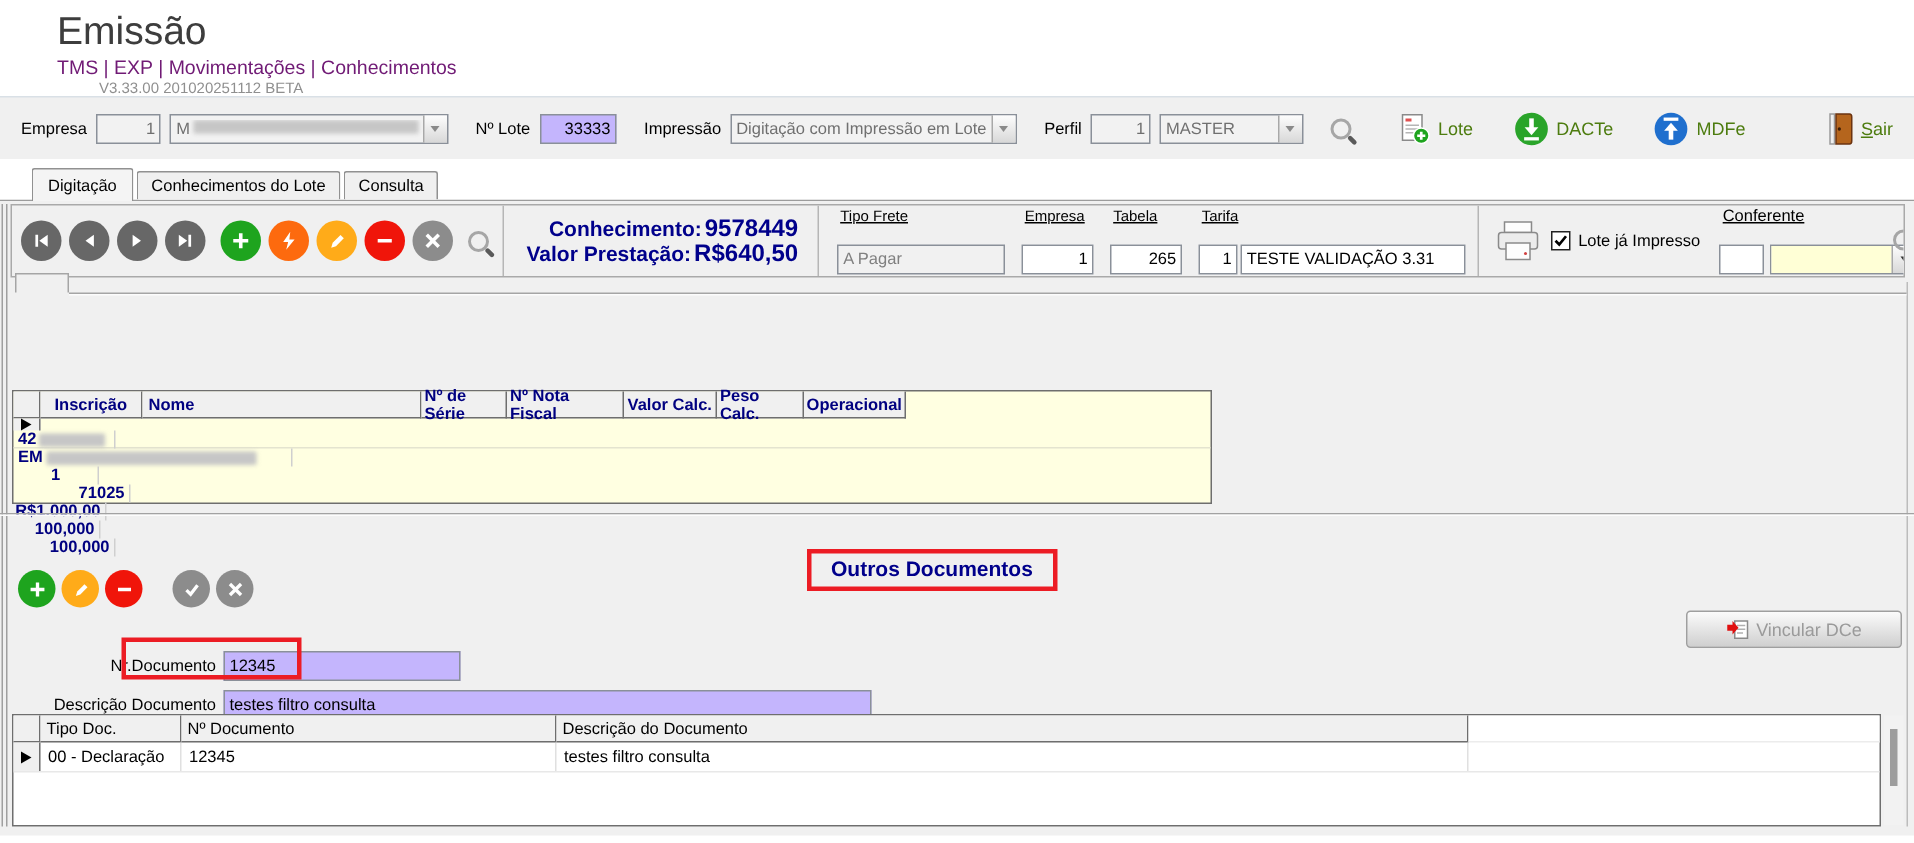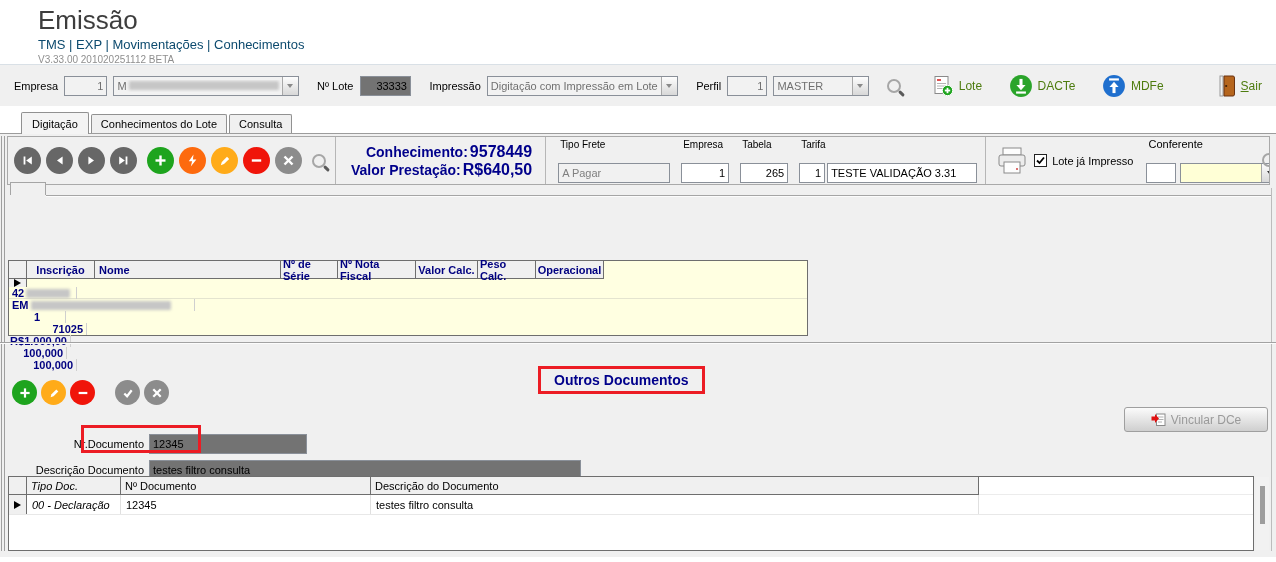--- a/index.html
+++ b/index.html
@@ -1,27 +1,27 @@
 <!DOCTYPE html>
 <html><head>
 <meta charset="utf-8">
 <style>
   * { margin:0; padding:0; box-sizing:border-box; }
   body { width:1276px; height:562px; font-family:"Liberation Sans",sans-serif; background:#fff; overflow:hidden; position:relative; }
 
   
   .header { height:64px; padding:5px 0 0 38px; background:#fff; }
   .title { font-size:26px; color:#3d3d3d; }
-  .breadcrumb { font-size:13px; color:#0c4a6e; margin-top:1px; }
-  .version { font-size:10px; color:#8f8f8f; margin-top:2px; }
+  .breadcrumb { font-size:13px; color:#701a75; margin-top:1px; }
+  .version { font-size:10px; color:#8f8f8f; margin-top:2px;margin-left:28px; }
 
   
   .toolbar { height:42px; background:#f0f0f0; border-top:1px solid #d9e0e6; display:flex; align-items:center; padding:0 10px 0 14px; gap:6px; }
   .lbl { font-size:11px; color:#000; white-space:nowrap; }
-  .inp { height:20px; border:1px solid #8a9099; background:#737373; font-size:11px; padding:0 3px; display:flex; align-items:center; }
+  .inp { height:20px; border:1px solid #8a9099; background:#c4b5fd; font-size:11px; padding:0 3px; display:flex; align-items:center; }
   .inp.num { justify-content:flex-end; }
   .inp.dis { background:#f2f2f2; color:#6f6f6f; }
   .combo { height:20px; border:1px solid #8a9099; background:#fff; display:flex; align-items:center; font-size:11px; }
   .combo .val { flex:1; padding:0 3px; white-space:nowrap; overflow:hidden; }
   .combo .btn { width:16px; align-self:stretch; border-left:1px solid #a8a8a8; background:linear-gradient(#fdfdfd,#d8d8d8); display:flex; align-items:center; justify-content:center; }
   .arr { width:0; height:0; border-left:3.5px solid transparent; border-right:3.5px solid transparent; border-top:4px solid #333; }
   .combo.dis { background:#f2f2f2; color:#707070; }
   .combo.dis .arr { border-top-color:#8a8a8a; }
   .tbtn { display:flex; align-items:center; gap:5px; font-size:12px; color:#4d7c0f; padding:2px 4px; cursor:default; }
   .u-first { display:inline-block; }
@@ -46,21 +46,21 @@
   .navbar { position:absolute; left:7px; top:2px; width:1263px; height:49px; border:1px solid #a9a9a9; background:#f0f0f0; display:flex; align-items:center; padding-left:6px; gap:5px; overflow:hidden; }
   .cbtn { width:27px; height:27px; border-radius:50%; display:flex; align-items:center; justify-content:center; flex:none; }
   .cbtn.sm { width:25px; height:25px; }
   .c-dk { background:#676767; } .c-green { background:#1ea41e; } .c-orange { background:#fd6a0e; }
   .c-amber { background:#ffab19; } .c-red { background:#f0150a; } .c-gray { background:#8c8c8c; }
   .vsep { width:1px; align-self:stretch; background:#b6b6b6; margin:0 4px; flex:none; }
   .kblock { color:#00008b; font-weight:bold; margin:0 4px 0 6px; flex:none; }
   .kline { font-size:14px; display:flex; justify-content:flex-end; align-items:baseline; line-height:17px; }
   .kline .kv { font-size:16px; margin-left:2px; }
   .fgroup { display:flex; flex-direction:column; flex:none; margin:0 3px; }
-  .flabel { font-size:10px; margin:0 0 13px 2px; white-space:nowrap; }
+  .flabel { font-size:10px; margin:0 0 13px 2px; white-space:nowrap;text-decoration:underline; }
   .fboxes { display:flex; gap:2px; }
   .fbox { height:20px; border:1px solid #8a9099; background:#fff; font-size:11px; padding:0 3px; display:flex; align-items:center; }
   .fbox.gray { background:#f1f1f1; color:#808080; }
   .fbox.num { justify-content:flex-end; }
   .chkgrp { display:flex; align-items:center; gap:5px; flex:none; }
   .chk { width:13px; height:13px; border:1px solid #222; background:#fff; display:flex; align-items:center; justify-content:center; flex:none; }
   .yellow { background:#ffffd6; }
   .magcut { position:absolute; right:-7px; top:16px; }
 
   
@@ -95,21 +95,21 @@
   .frow .flbl { width:149px; text-align:right; padding-right:5px; font-size:11px; flex:none; }
   .redbox-nr { position:absolute; left:81px; top:291px; width:120px; height:28px; border:3px solid #ec1c24; pointer-events:none; z-index:5; }
   .vincular { position:absolute; left:1124px; top:273px; width:144px; height:25px; border:1px solid #9f9f9f; border-radius:3px; background:linear-gradient(#fbfbfb,#cfcfcf); color:#9a9a9a; font-size:12px; display:flex; align-items:center; justify-content:center; gap:5px; }
 
   
   .grid2 { position:absolute; left:8px; top:342px; width:1246px; height:75px; background:#fff; border:1px solid #6e6e6e; }
   .grid2 .hc { color:#000; font-weight:normal; justify-content:flex-start; padding:0 4px; }
   .g2fill { flex:1; background:#fff; border-bottom:1px solid #ececec; }
   .g2row { display:flex; height:20px; border-bottom:1px solid #e8e8e8; }
   .grid2 .rc { color:#000; border-right:1px solid #e0e0e0; padding:0 5px; }
-  .v1{width:94px;flex:none;font-style:italic;} .v2{width:250px;flex:none;} .v3{width:608px;flex:none;text-align:center;}
+  .v1{width:94px;flex:none;} .v2{width:250px;flex:none;} .v3{width:608px;flex:none;text-align:center;}
   .scroll2 { position:absolute; left:1256px; top:343px; width:13px; height:73px; background:#f2f2f2; }
   .thumb { position:absolute; left:4px; top:9px; width:5px; height:38px; background:#9d9d9d; }
 </style>
 </head>
 <body>
 
 <div class="header">
   <div class="title">Emissão</div>
   <div class="breadcrumb">TMS | EXP | Movimentações | Conhecimentos</div>
   <div class="version">V3.33.00 201020251112 BETA</div>

